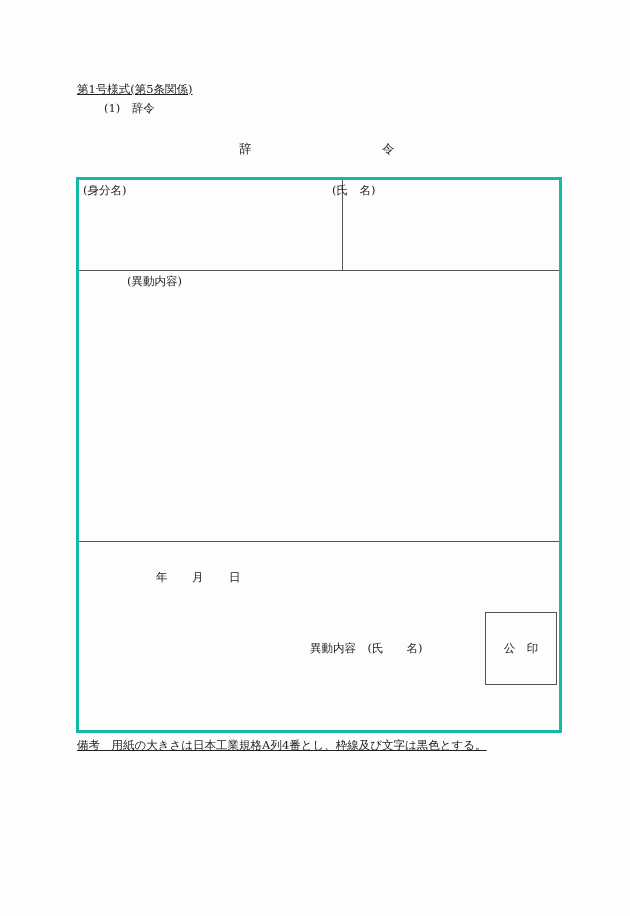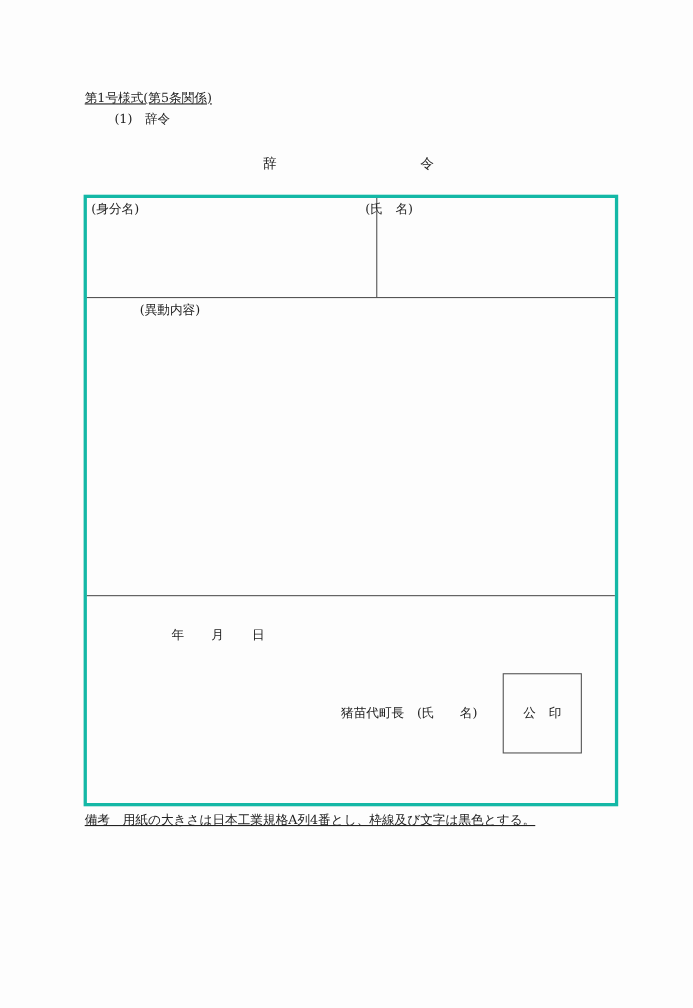--- a/index.html
+++ b/index.html
@@ -5,21 +5,21 @@
   html, body { margin: 0; padding: 0; }
   body {
     width: 630px; height: 916px; background: #fdfdfd; position: relative;
     font-family: "DejaVu Serif", "Liberation Serif", serif; color: #222;
     font-size: 11.5px; overflow: hidden;
   }
   .abs { position: absolute; white-space: nowrap; }
   .frame { position: absolute; left: 76px; top: 177px; width: 480px; height: 550px; border: 3px solid #14b8a6; text-align: center; }
   .hline { position: absolute; left: 0; right: 0; height: 0; border-top: 1px solid #555; }
   .vline { position: absolute; width: 0; border-left: 1px solid #555; }
-  .seal { position: absolute; border: 1px solid #555; display: flex; align-items: center; justify-content: center; }
+  .seal { position: absolute; border: 1px solid #555; display: flex; align-items: center; justify-content: center; margin-left: 28px; }
 </style>
 </head>
 <body>
 
 <div class="abs" style="left:77px; top:82px;text-decoration:underline;">第1号様式(第5条関係)</div>
 <div class="abs" style="left:104px; top:101px;text-align:right;">(1)　辞令</div>
 
 <div class="abs" style="left:239px; top:141px; font-size:12.5px;">辞</div>
 <div class="abs" style="left:382px; top:141px; font-size:12.5px;">令</div>
 
@@ -29,20 +29,20 @@
   <div class="hline" style="top:361px;"></div>
 
   <div class="abs" style="left:4px; top:3px;">(身分名)</div>
   <div class="abs" style="left:253px; top:3px;">(氏　名)</div>
   <div class="abs" style="left:4px; top:94px;margin-left:44px;">(異動内容)</div>
 
   <div class="abs" style="left:77px; top:390px;">年</div>
   <div class="abs" style="left:113px; top:390px;">月</div>
   <div class="abs" style="left:150px; top:390px;">日</div>
 
-  <div class="abs" style="left:231px; top:461px;">猪苗代町長　(氏　　名)</div>
+  <div class="abs" style="left:231px; top:461px;">異動内容　(氏　　名)</div>
 
   <div class="seal" style="left:378px; top:432px; width:70px; height:71px;">
     <span>公　印</span>
   </div>
 </div>
 
 <div class="abs" style="left:77px; top:738px;text-decoration:underline;">備考　用紙の大きさは日本工業規格A列4番とし、枠線及び文字は黒色とする。</div>
 
 </body></html>

